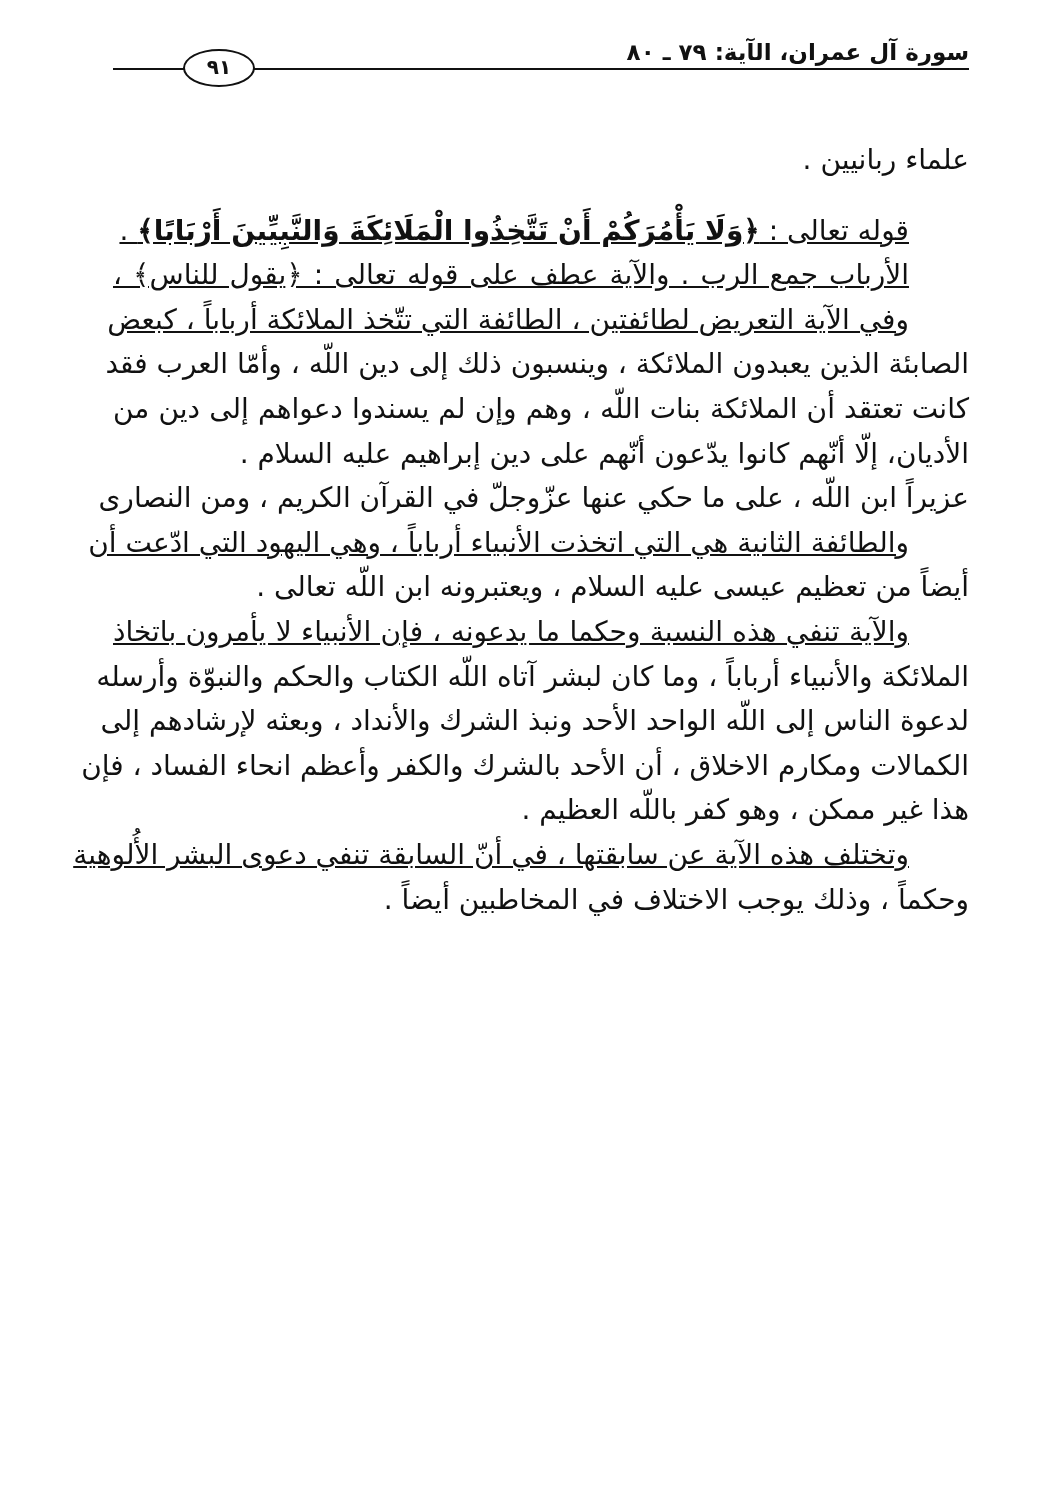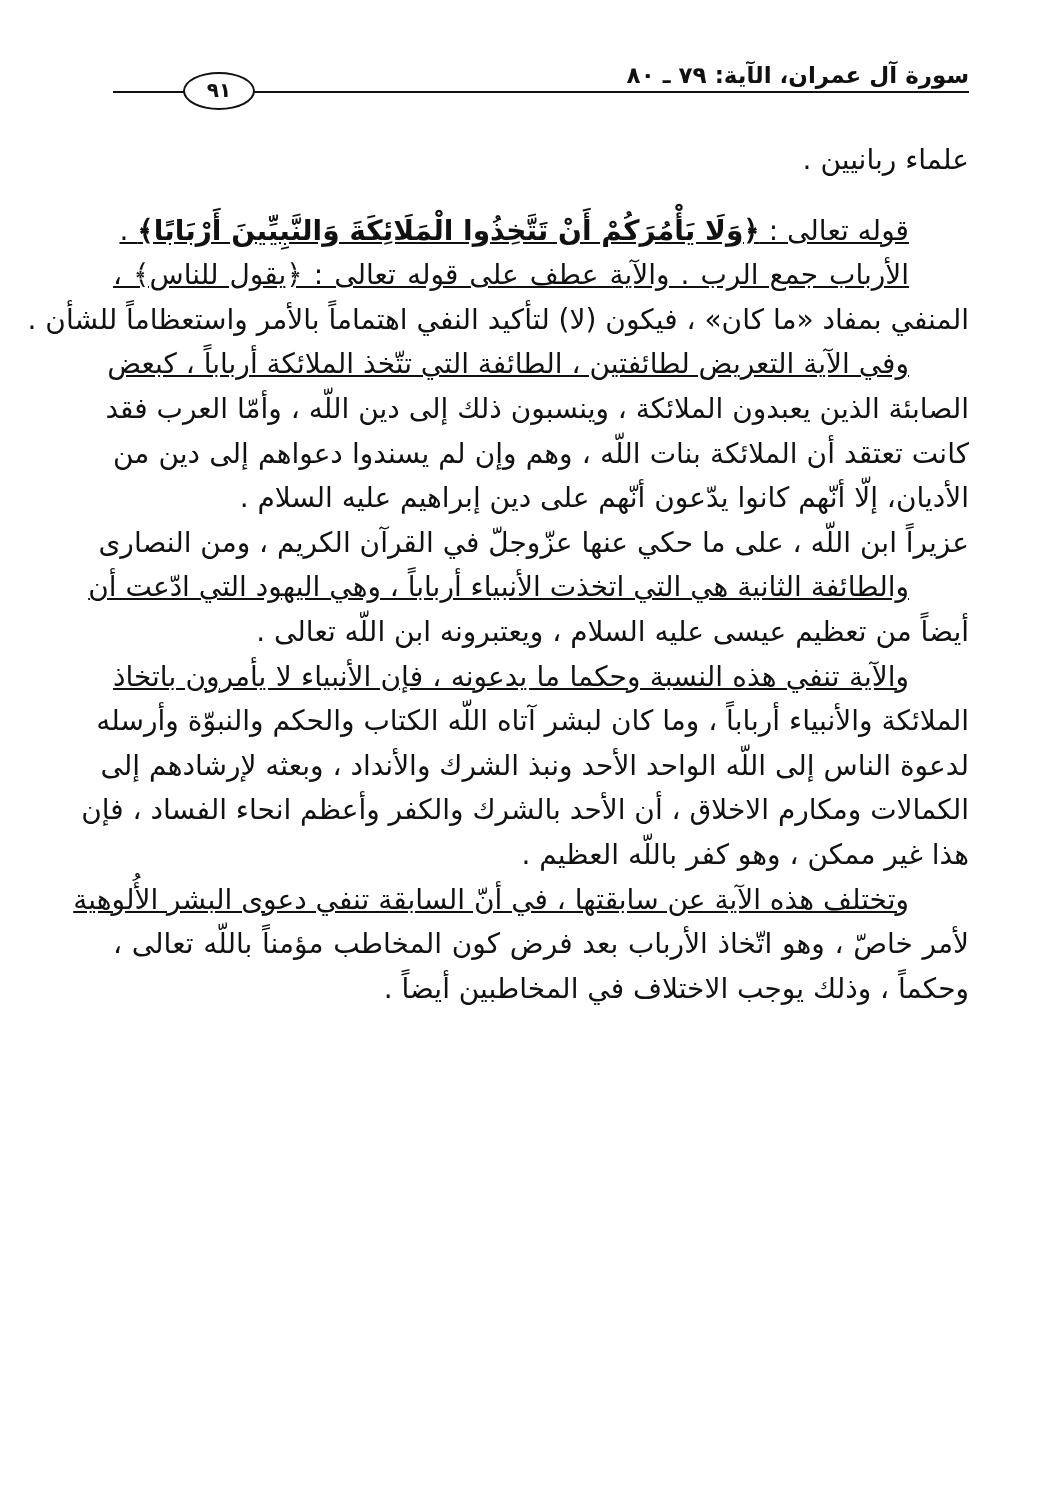--- a/index.html
+++ b/index.html
@@ -17,21 +17,21 @@
     }
     .page {
       position: absolute;
       left: 0; top: 0;
       width: 1064px;
       height: 1499px;
     }
     .header {
       position: absolute;
       left: 113px;
-      top: 56px;
+      top: 33px;
       width: 856px;
       height: 44px;
     }
     .header-title {
       position: absolute;
       right: 0;
       top: 6px;
       direction: rtl;
       font-size: 23px;
       font-weight: bold;
@@ -117,21 +117,20 @@
     </div>
 
     <div class="gap"></div>
 
     <div class="para no-indent">
       <span class="line last indent"><span>قوله تعالى : </span><span class="quran">﴿وَلَا يَأْمُرَكُمْ أَنْ تَتَّخِذُوا الْمَلَائِكَةَ وَالنَّبِيِّينَ أَرْبَابًا﴾</span><span> .</span></span>
     </div>
 
     <div class="para no-indent">
       <span class="line indent">الأرباب جمع الرب . والآية عطف على قوله تعالى : ﴿يقول للناس﴾ ،</span>
-      <span class="line">المنفي بمفاد «ما كان» ، فيكون (لا) لتأكيد النفي اهتماماً بالأمر واستعظاماً للشأن .</span>
     </div>
 
     <div class="para no-indent">
       <span class="line indent">وفي الآية التعريض لطائفتين ، الطائفة التي تتّخذ الملائكة أرباباً ، كبعض</span>
       <span class="line">الصابئة الذين يعبدون الملائكة ، وينسبون ذلك إلى دين اللّه ، وأمّا العرب فقد</span>
       <span class="line">كانت تعتقد أن الملائكة بنات اللّه ، وهم وإن لم يسندوا دعواهم إلى دين من</span>
       <span class="line last">الأديان، إلّا أنّهم كانوا يدّعون أنّهم على دين إبراهيم عليه السلام .</span>
     </div>
 
     <div class="para no-indent">
@@ -143,18 +142,17 @@
     <div class="para no-indent">
       <span class="line indent">والآية تنفي هذه النسبة وحكما ما يدعونه ، فإن الأنبياء لا يأمرون باتخاذ</span>
       <span class="line">الملائكة والأنبياء أرباباً ، وما كان لبشر آتاه اللّه الكتاب والحكم والنبوّة وأرسله</span>
       <span class="line">لدعوة الناس إلى اللّه الواحد الأحد ونبذ الشرك والأنداد ، وبعثه لإرشادهم إلى</span>
       <span class="line">الكمالات ومكارم الاخلاق ، أن الأحد بالشرك والكفر وأعظم انحاء الفساد ، فإن</span>
       <span class="line last">هذا غير ممكن ، وهو كفر باللّه العظيم .</span>
     </div>
 
     <div class="para no-indent">
       <span class="line indent">وتختلف هذه الآية عن سابقتها ، في أنّ السابقة تنفي دعوى البشر الأُلوهية</span>
-      <span class="line">لأمر خاصّ ، وهو اتّخاذ الأرباب بعد فرض كون المخاطب مؤمناً باللّه تعالى ،</span>
       <span class="line last">وحكماً ، وذلك يوجب الاختلاف في المخاطبين أيضاً .</span>
     </div>
 
   </div>
 </div>
 
 </body></html>

